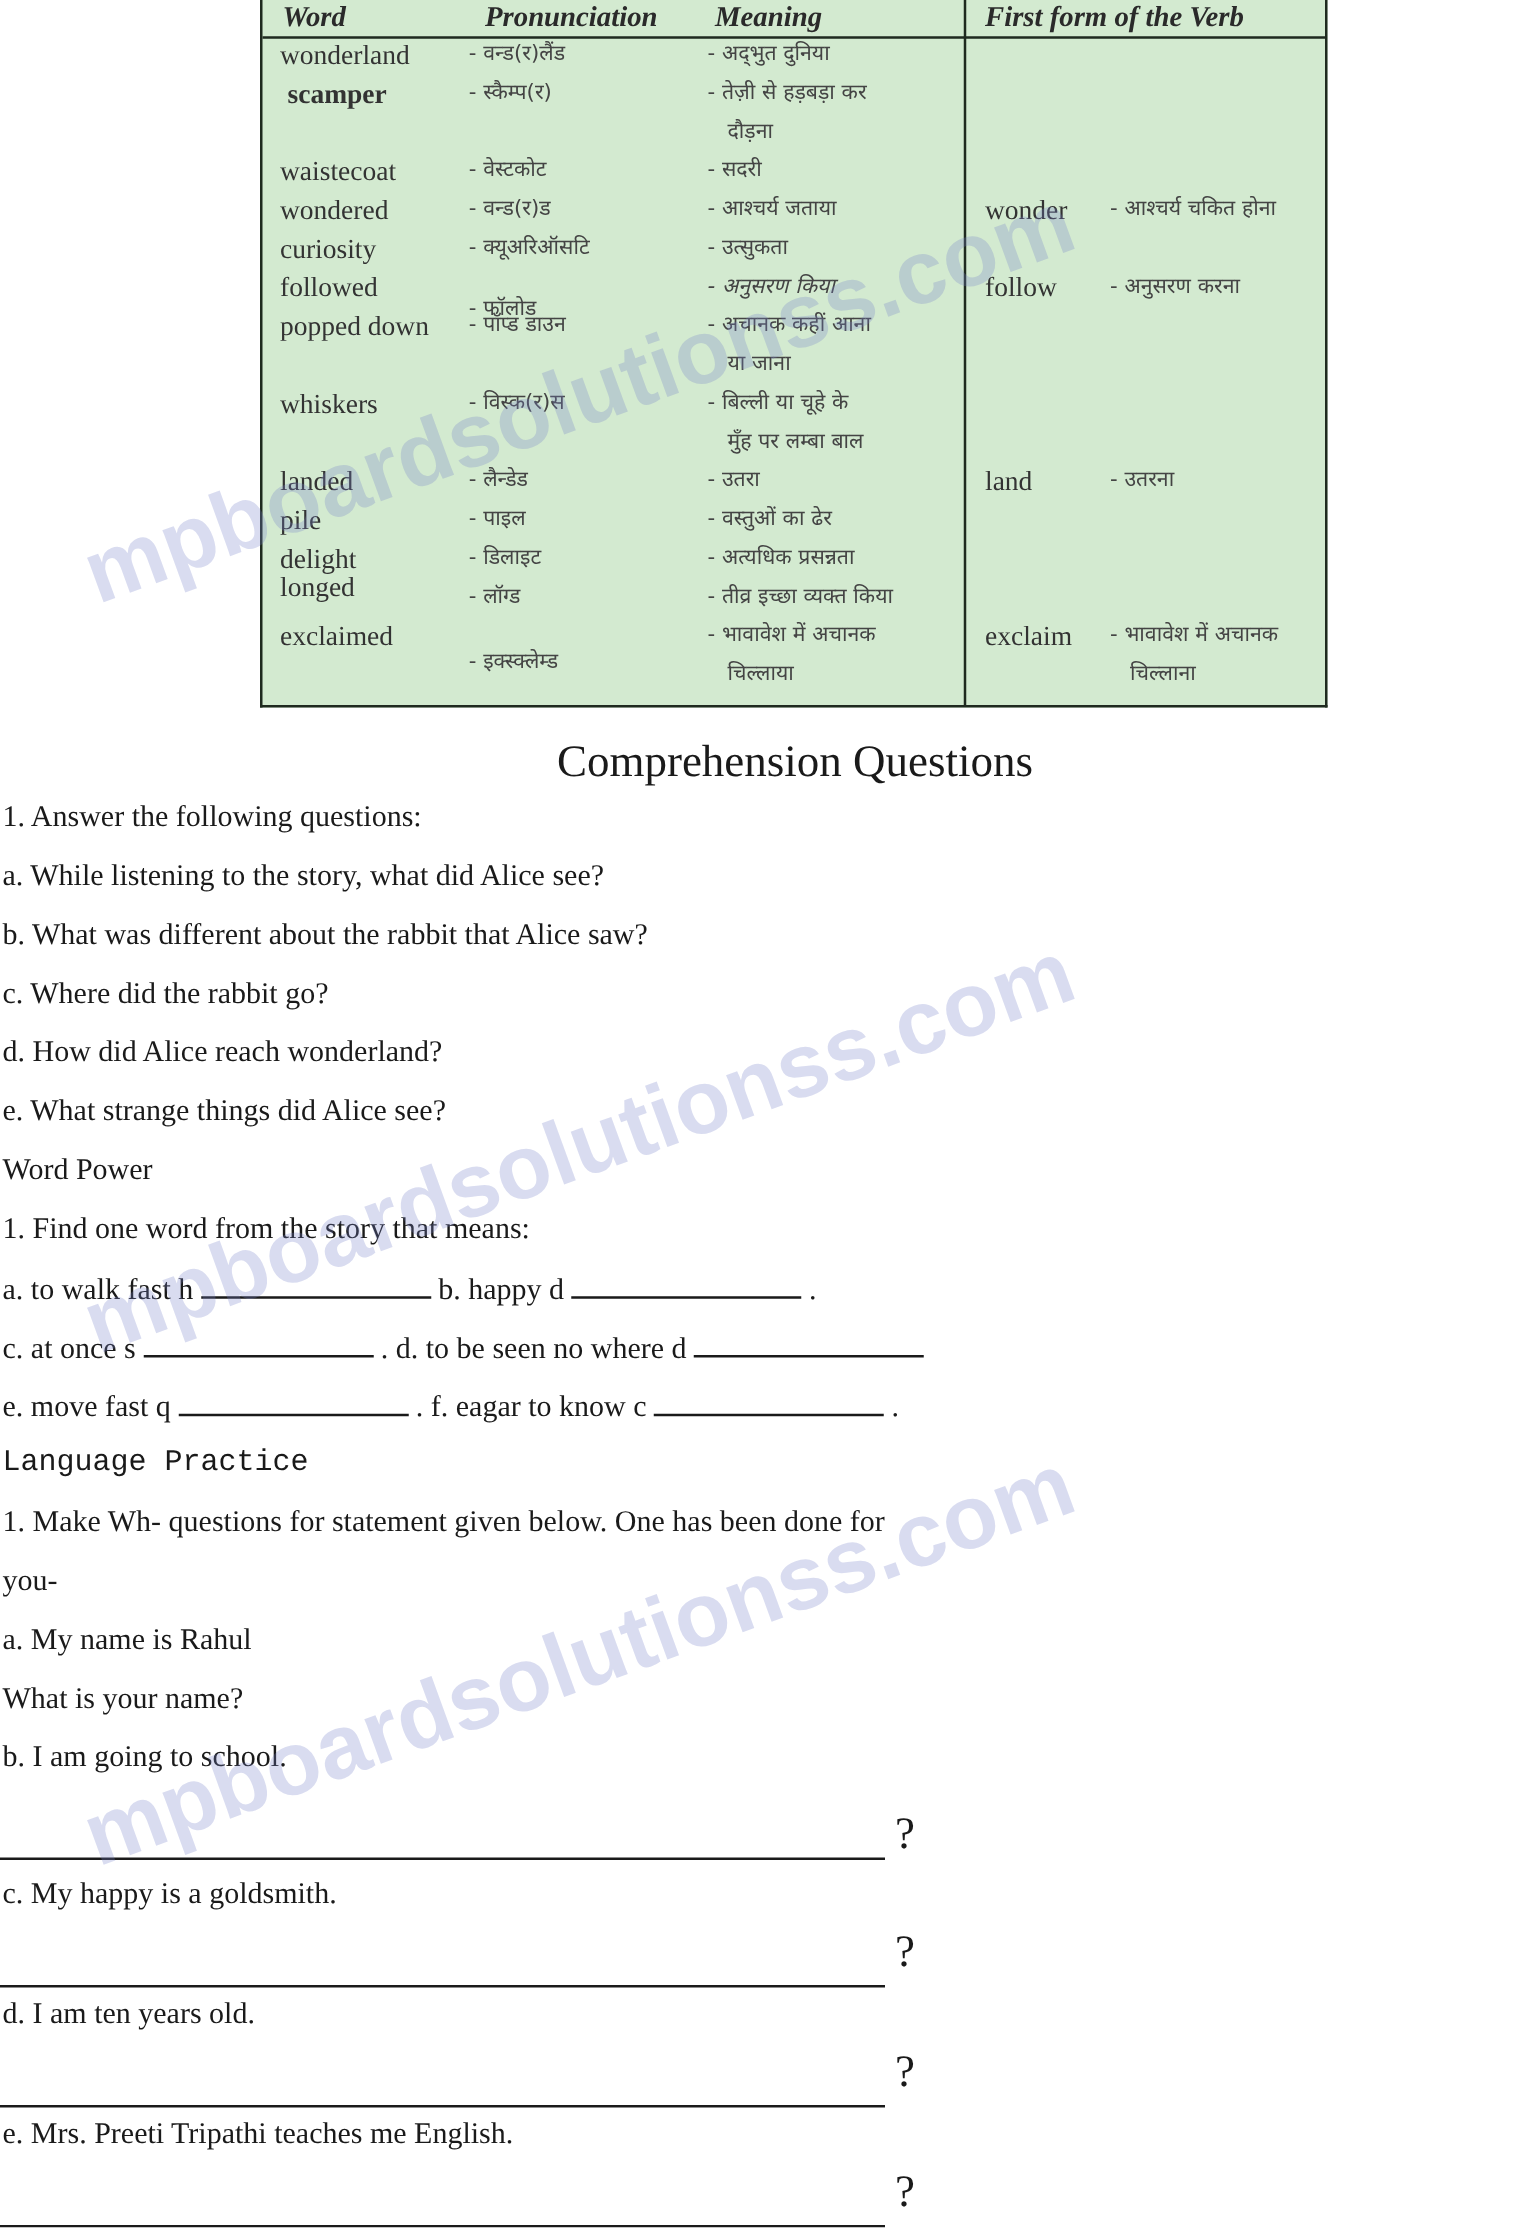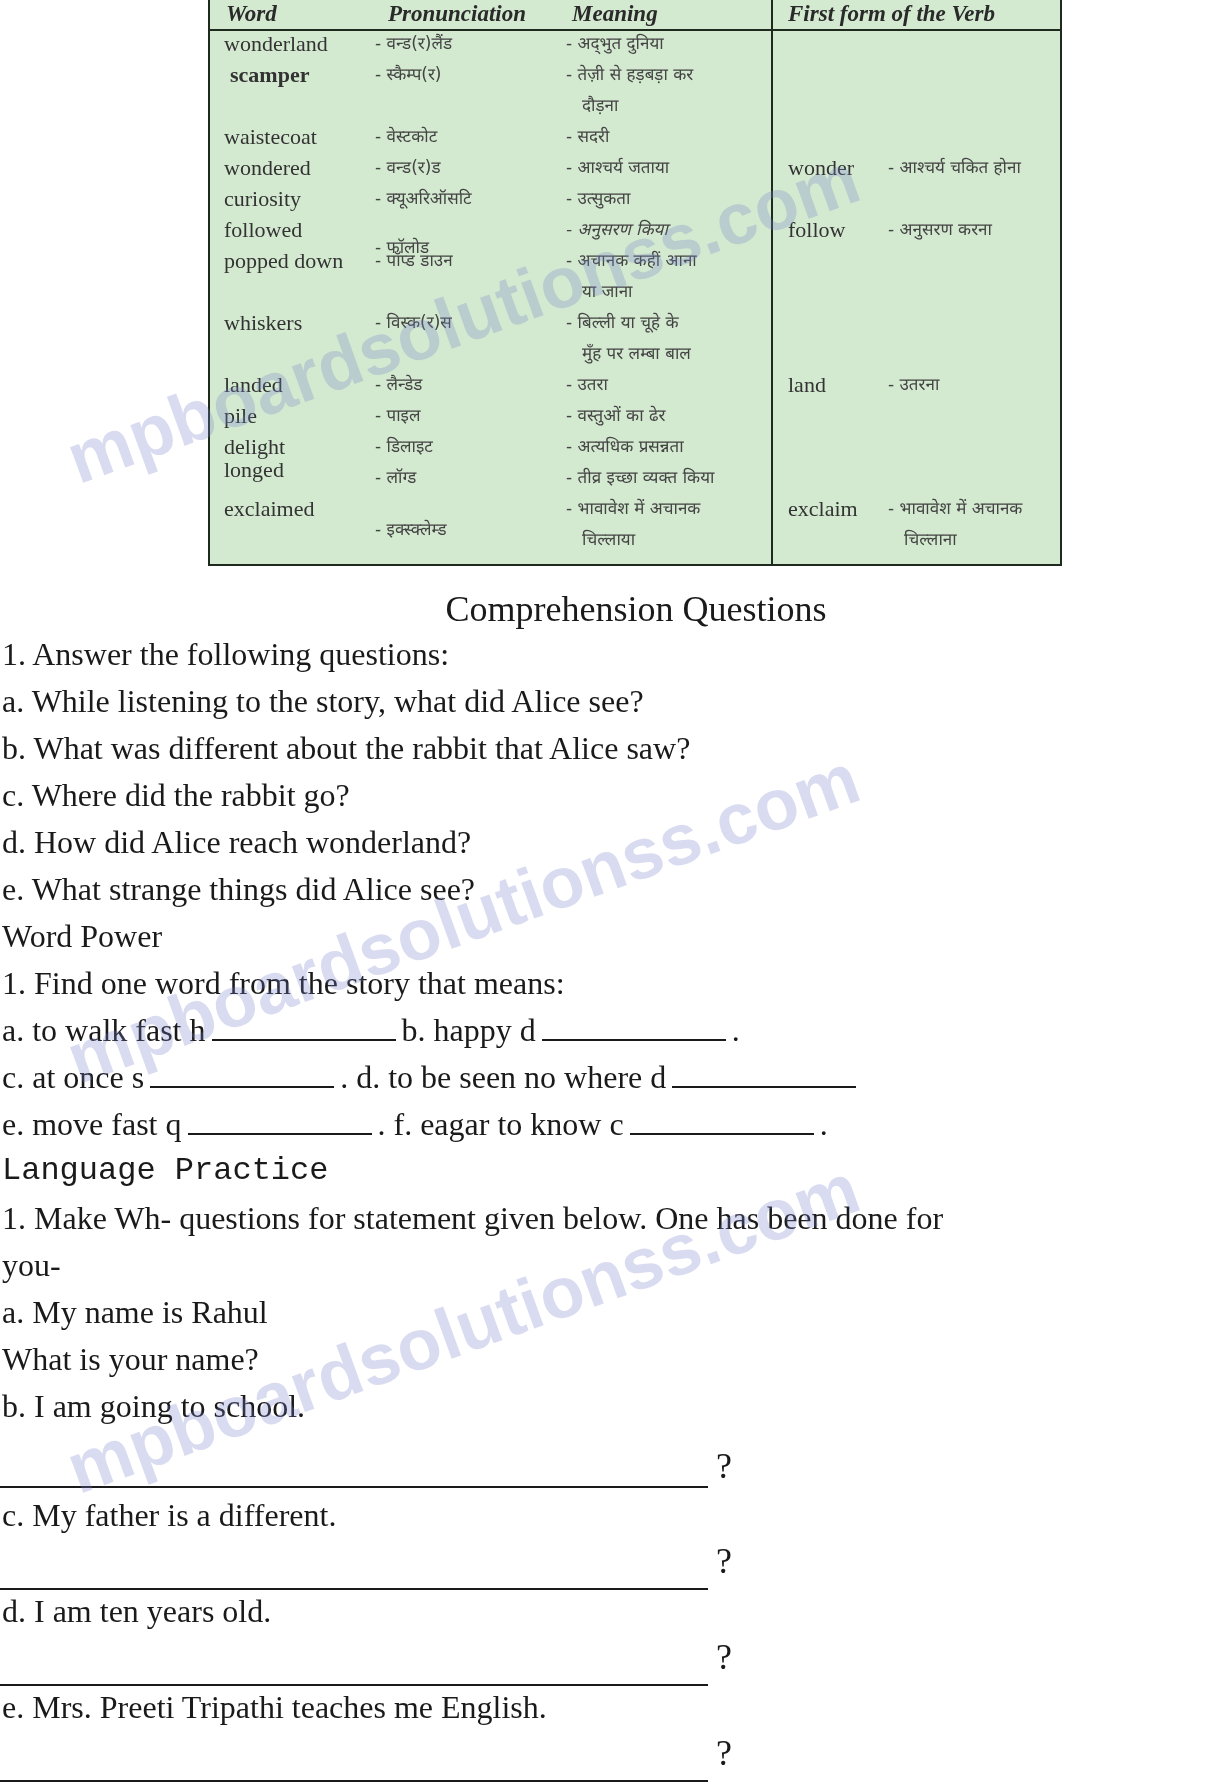--- a/index.html
+++ b/index.html
@@ -61,21 +61,21 @@
     .cell.hi {
       font-family: "DejaVu Sans", sans-serif;
       font-size: 17px;
       color: #444;
     }
 
     
     .line {
       position: absolute;
       left: 2px;
-      font-size: 32px;
+      font-size: 24px;
       line-height: 46px;
       white-space: nowrap;
       color: #1a1a1a;
     }
     .title {
       position: absolute;
       left: 0;
       width: 1272px;
       text-align: center;
       top: 586px;
@@ -220,21 +220,21 @@
 <div class="line" style="top:1148px;font-family:Liberation Mono, monospace;">Language Practice</div>
 <div class="line" style="top:1195px;">1. Make Wh- questions for statement given below. One has been done for</div>
 <div class="line" style="top:1242px;">you-</div>
 <div class="line" style="top:1289px;">a. My name is Rahul</div>
 <div class="line" style="top:1336px;">What is your name?</div>
 
 <div class="line" style="top:1383px;">b. I am going to school.</div>
 <div class="answer-line" style="top:1486px;"></div>
 <div class="qmark" style="top:1443px;">?</div>
 
-<div class="line" style="top:1492px;">c. My father is a different.</div>
+<div class="line" style="top:1492px;">c. My happy is a goldsmith.</div>
 <div class="answer-line" style="top:1588px;"></div>
 <div class="qmark" style="top:1538px;">?</div>
 
 <div class="line" style="top:1588px;">d. I am ten years old.</div>
 <div class="answer-line" style="top:1684px;"></div>
 <div class="qmark" style="top:1634px;">?</div>
 
 <div class="line" style="top:1684px;">e. Mrs. Preeti Tripathi teaches me English.</div>
 <div class="answer-line" style="top:1780px;"></div>
 <div class="qmark" style="top:1730px;">?</div>

